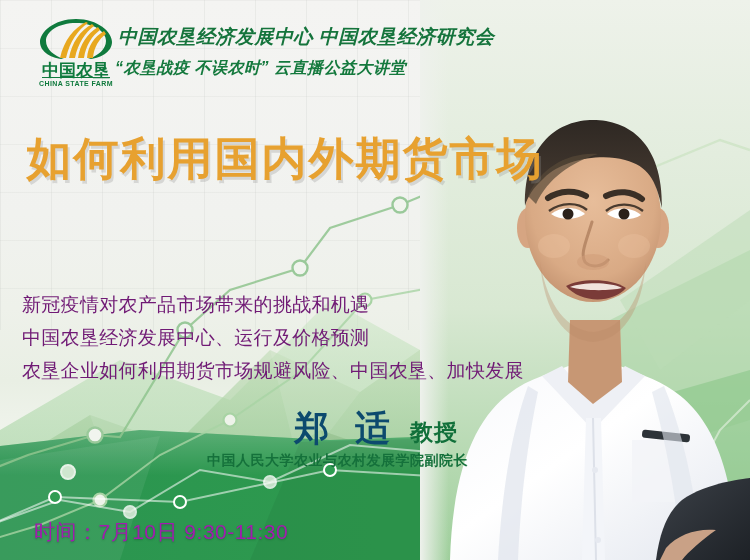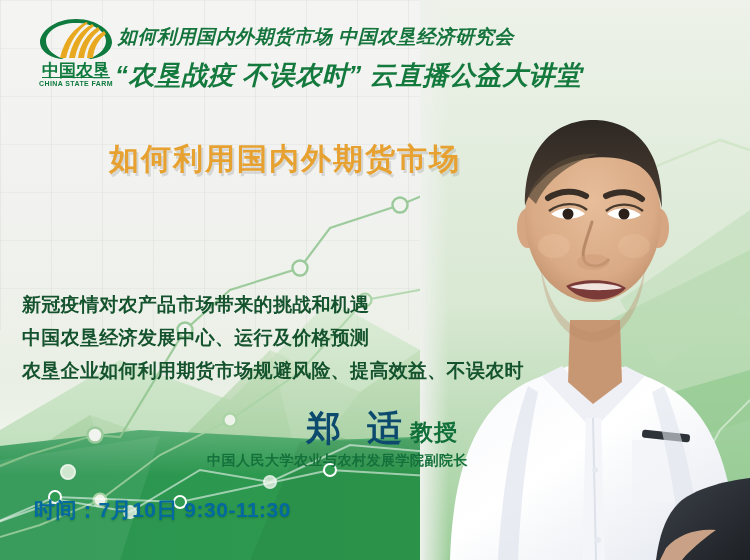--- a/index.html
+++ b/index.html
@@ -89,56 +89,56 @@
     font-size: 19px;
     font-weight: bold;
     font-style: italic;
     color: #15743c;
     letter-spacing: .5px;
     white-space: nowrap;
   }
   .hdr-line2 {
     position: absolute;
     left: 115px; top: 58px;
-    font-size: 26px;
+    font-size: 16px;
     font-weight: bold;
     font-style: italic;
     color: #14793d;
     letter-spacing: .5px;
     white-space: nowrap;
   }
 
   
   .title-block {
     position: absolute;
     left: 0; top: 128px;
     width: 570px;
     text-align: center;
   }
   .title-line {
-    font-size: 30px;
+    font-size: 45px;
     font-weight: bold;
     color: #e7a130;
     letter-spacing: 2px;
     line-height: 62px;
     text-shadow: 2px 3px 0 rgba(150,150,150,0.30);
     white-space: nowrap;
   }
   .title-line.second { letter-spacing: 4px; }
 
   
   .bullets {
     position: absolute;
     left: 22px; top: 288px;
     width: 520px;
   }
   .bullet {
     font-size: 19px;
-    font-weight: bold;
-    color: #14532d;
+    font-weight: normal;
+    color: #701a75;
     line-height: 33px;
     letter-spacing: .3px;
     white-space: nowrap;
   }
 
   
   .speaker-name {
     position: absolute;
     left: 0; top: 405px;
     width: 458px;
@@ -149,41 +149,41 @@
     font-size: 35px;
     font-weight: bold;
     color: #0c4a6e;
     letter-spacing: 8px;
   }
   .speaker-name .st {
     font-size: 23px;
     font-weight: bold;
     color: #11703a;
     letter-spacing: 1px;
-    margin-left: 0;
+    margin-left: 12px;
   }
   .speaker-role {
     position: absolute;
     left: 0; top: 452px;
     width: 468px;
     text-align: right;
     font-size: 14px;
     font-weight: bold;
     color: #15713b;
     letter-spacing: .5px;
     white-space: nowrap;
   }
 
   
   .time-text {
     position: absolute;
-    left: 34px; top: 496px;
+    left: 34px; top: 518px;
     font-size: 21px;
-    font-weight: bold;
-    color: #0369a1;
+    font-weight: normal;
+    color: #a21caf;
     letter-spacing: .5px;
     white-space: nowrap;
     text-shadow: 0 1px 2px rgba(0,60,20,0.30);
   }
 </style>
 </head>
 <body>
 
 <div id="poster">
 
@@ -391,32 +391,32 @@
         <path d="M 46 3 C 24 3 10 16 10 26 C 10 36 22 43 34 43 C 24 40 16 33 16 25 C 16 15 29 7 46 7 Z" fill="#0f7a3d"></path>
         <path d="M 46 3 C 68 3 82 16 82 26 C 82 36 70 43 58 43 C 68 40 76 33 76 25 C 76 15 63 7 46 7 Z" fill="#0f7a3d"></path>
         <path d="M 56 6 C 44 12 34 24 30 42 L 36 42 C 40 25 48 14 58 7 Z" fill="#e8a81f"></path>
         <path d="M 62 8 C 50 15 42 26 39 42 L 45 42 C 48 27 55 17 64 10 Z" fill="#e8a81f"></path>
         <path d="M 68 11 C 57 18 50 28 48 42 L 54 42 C 56 29 62 20 70 14 Z" fill="#e8a81f"></path>
         <path d="M 74 15 C 64 21 58 30 57 42 L 63 42 C 64 31 69 23 76 18 Z" fill="#e8a81f"></path>
       </svg>
       <div class="logo-cn">中国农垦</div>
       <div class="logo-en">CHINA STATE FARM</div>
     </div>
-    <div class="hdr-line1">如何利用国内外期货市场  中国农垦经济研究会</div>
+    <div class="hdr-line1">中国农垦经济发展中心  中国农垦经济研究会</div>
     <div class="hdr-line2">“农垦战疫 不误农时” 云直播公益大讲堂</div>
   </div>
 
   <div class="title-block">
     <div class="title-line">如何利用国内外期货市场</div>
   </div>
 
   <div class="bullets">
     <div class="bullet">新冠疫情对农产品市场带来的挑战和机遇</div>
     <div class="bullet">中国农垦经济发展中心、运行及价格预测</div>
-    <div class="bullet">农垦企业如何利用期货市场规避风险、提高效益、不误农时</div>
+    <div class="bullet">农垦企业如何利用期货市场规避风险、中国农垦、加快发展</div>
   </div>
 
   <div class="speaker-name">
     <span class="sn">郑 适</span><span class="st">教授</span>
   </div>
   <div class="speaker-role">中国人民大学农业与农村发展学院副院长</div>
 
   <div class="time-text">时间：7月10日 9:30-11:30</div>
 
 </div>

